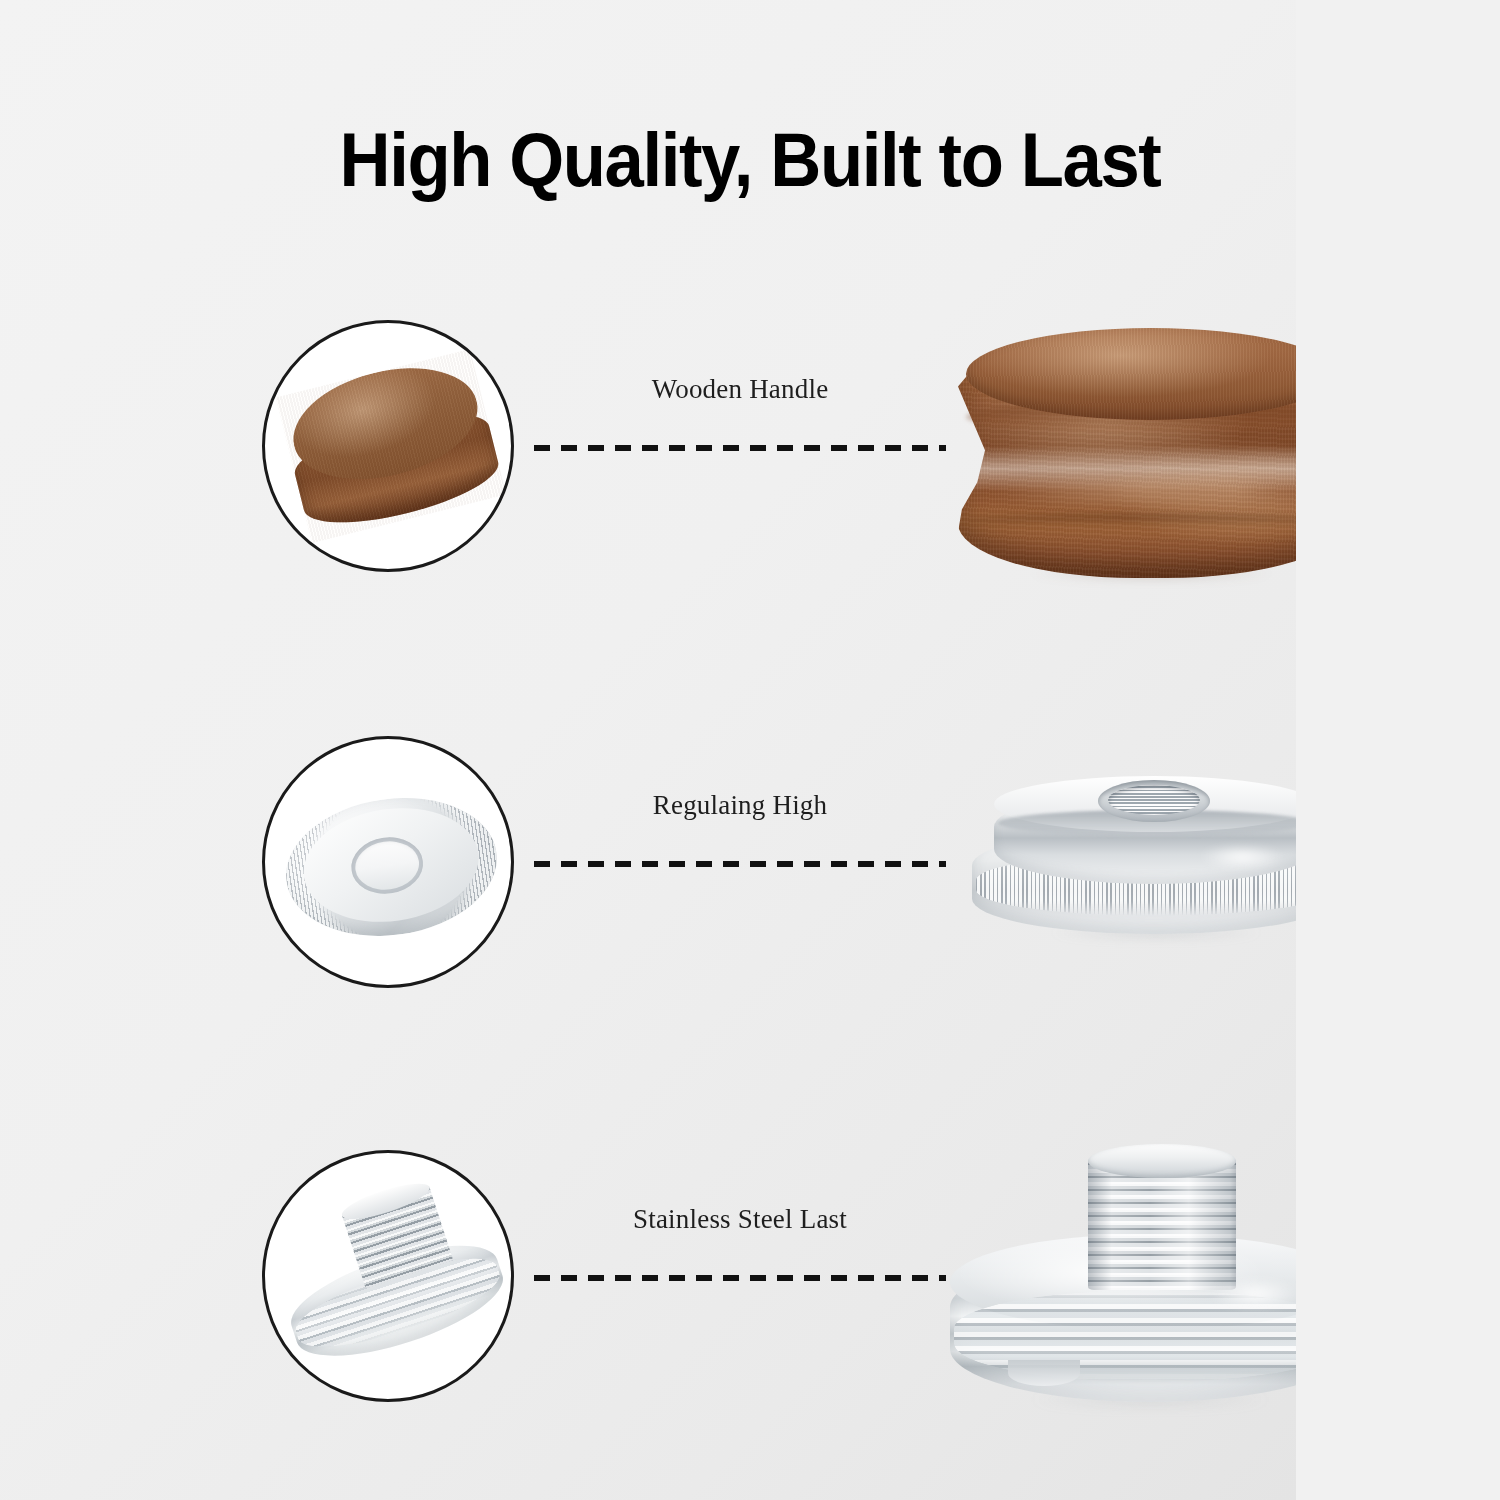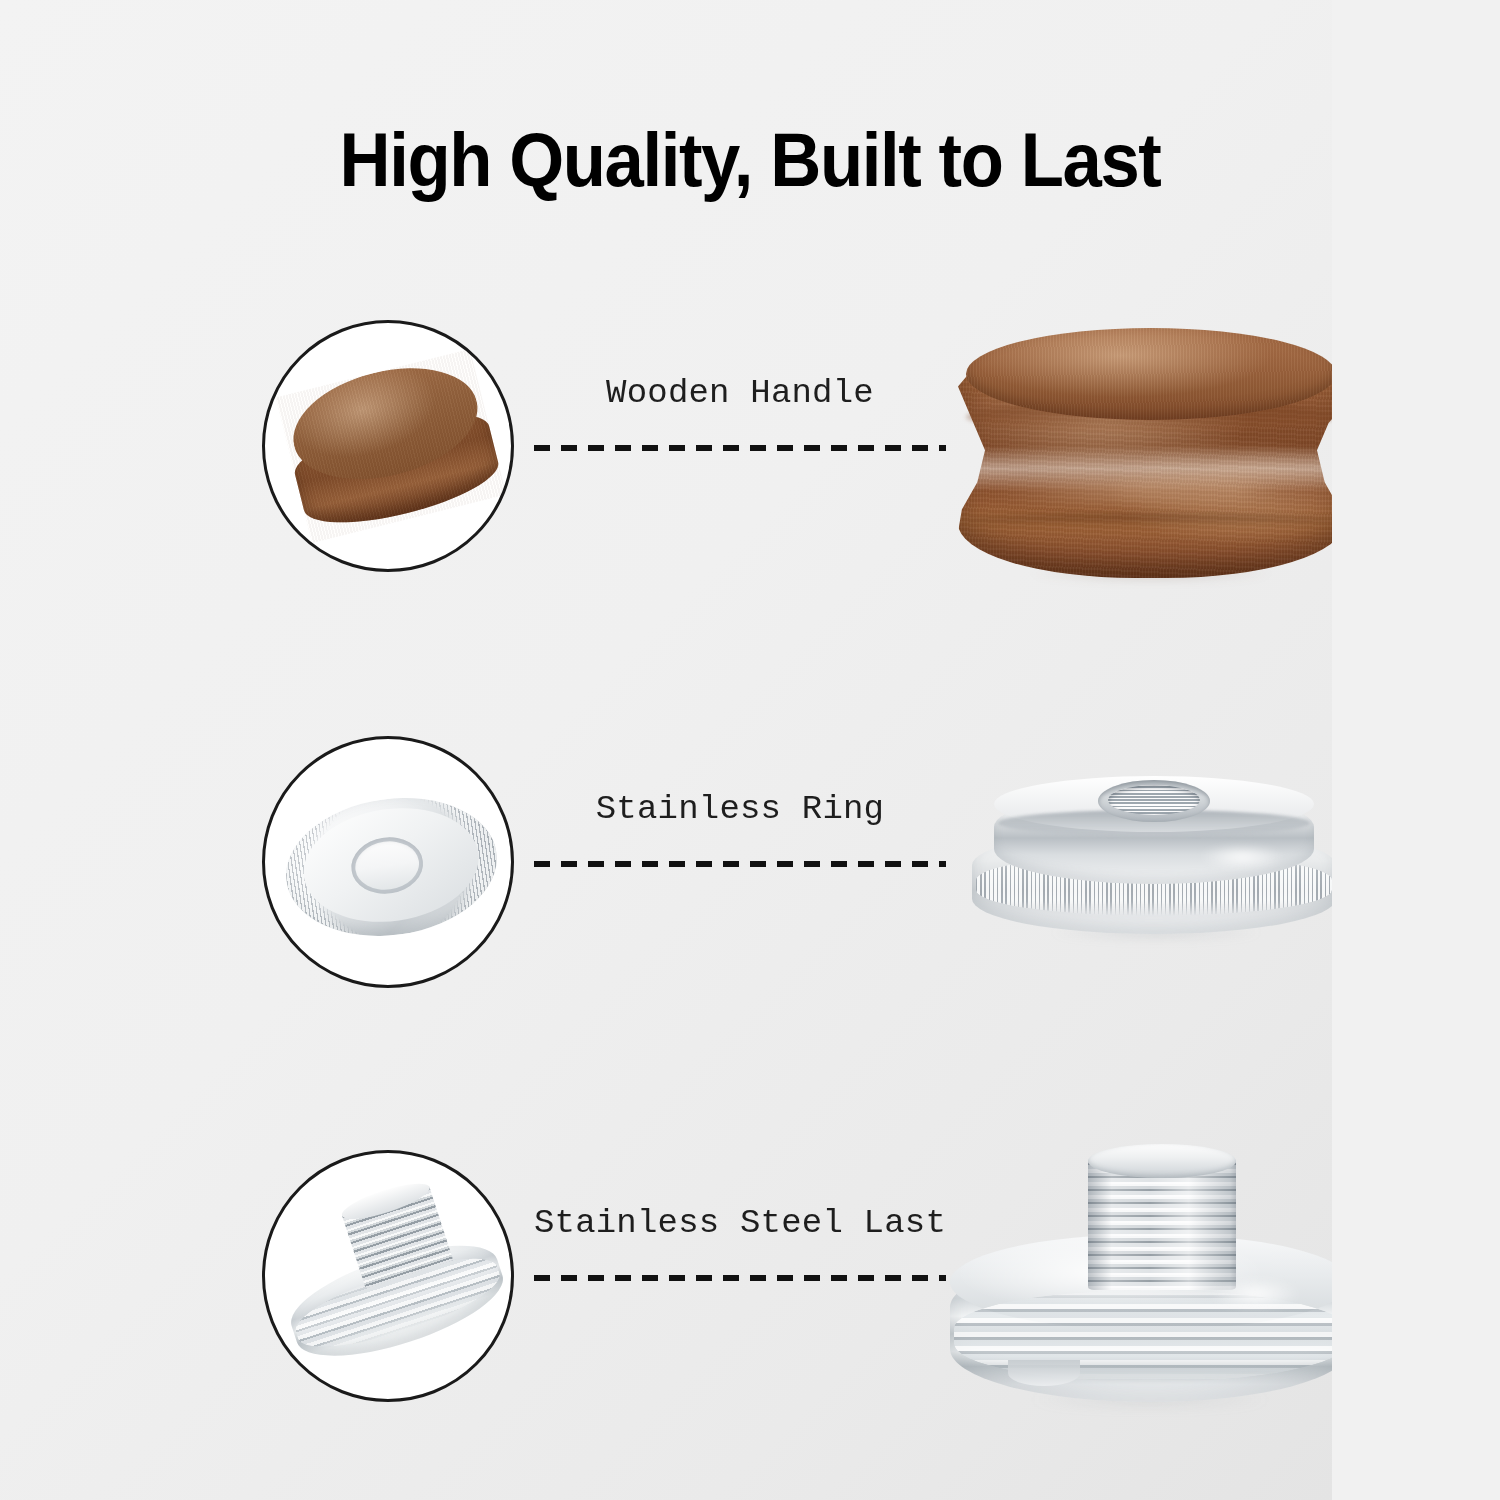--- a/index.html
+++ b/index.html
@@ -13,21 +13,20 @@
     font-family: "Liberation Sans", sans-serif;
     background: #f1f1f1;
   }
   .page {
     position: relative;
     width: 1296px;
     height: 1500px;
     background:
       linear-gradient(135deg, #f3f3f3 0%, #f0f0f0 45%, #eaeaea 78%, #e4e4e4 100%);
     overflow: hidden;
-    padding-left: 36px;
   }
 
   
   .title {
     position: absolute;
     left: 0;
     top: 116px;
     width: 1500px;
     text-align: center;
     font-family: "Liberation Sans", sans-serif;
@@ -71,22 +70,22 @@
     overflow: hidden;
   }
 
   
   .label {
     position: absolute;
     left: 530px;
     top: 84px;
     width: 420px;
     text-align: center;
-    font-family: Liberation Mono, monospace;
-    font-size: 34px;
+    font-family: Liberation Serif, serif;
+    font-size: 27px;
     font-weight: normal;
     color: #1e1e1e;
     letter-spacing: 0.2px;
     white-space: nowrap;
   }
   .dashline {
     position: absolute;
     left: 534px;
     top: 155px;
     width: 412px;
@@ -521,21 +520,21 @@
       <div class="thumb-inner">
         <div class="tr">
           <div class="tr-outer"></div>
           <div class="tr-knurl"></div>
           <div class="tr-face"></div>
           <div class="tr-hole"></div>
         </div>
       </div>
     </div>
 
-    <div class="label">Stainless Ring</div>
+    <div class="label">Regulaing High</div>
     <div class="dashline"></div>
 
     <div class="hero">
       <div class="rr">
         <div class="rr-shadow"></div>
         <div class="rr-lower"></div>
         <div class="rr-knurl"></div>
         <div class="rr-mid"></div>
         <div class="rr-mid-ellipse"></div>
         <div class="rr-groove"></div>

